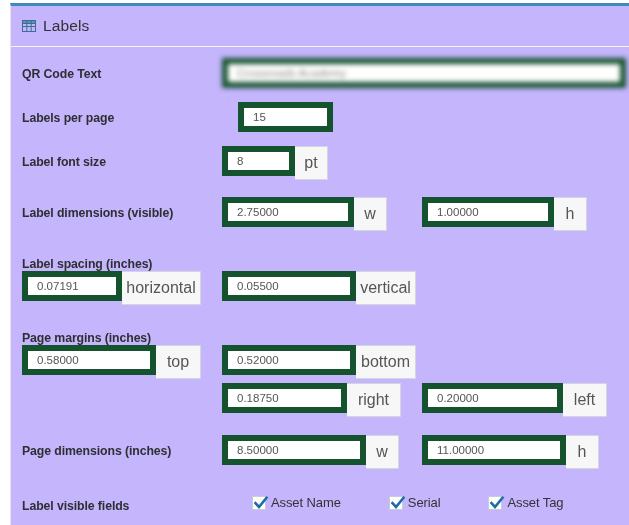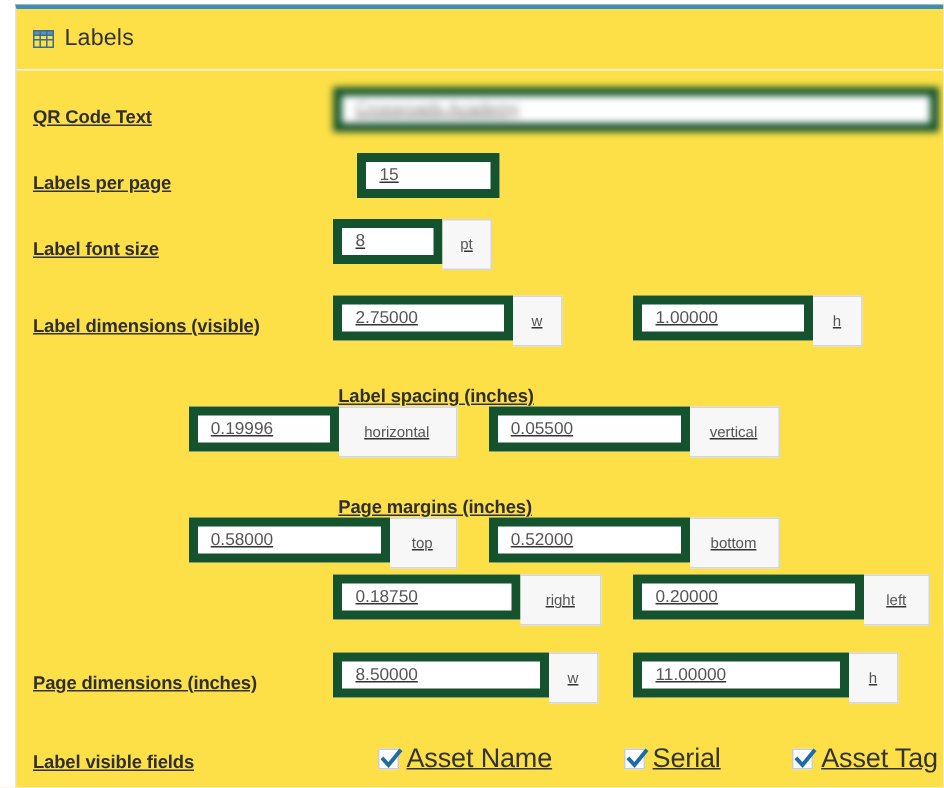--- a/index.html
+++ b/index.html
@@ -17,21 +17,21 @@
     color: #333333;
   }
 
   
   .panel {
     position: absolute;
     left: 10px;
     top: 3px;
     width: 619px;
     height: 522px;
-    background: #fde047;
+    background: #c4b5fd;
     border-left: 1px solid #e2e4e7;
     border-top: 3px solid #3c8dbc;
     box-sizing: border-box;
   }
 
   
   .panel-header {
     height: 41px;
     box-sizing: border-box;
     border-bottom: 1px solid #f4f4f4;
@@ -57,24 +57,23 @@
   }
   .grid-icon svg { display: block; }
 
   
   .form-body {
     padding: 0;
   }
 
   .form-row {
     display: flex;
-    align-items: center;
+    align-items: flex-start;
     padding: 0 0 0 11px;
     box-sizing: border-box;
-    text-decoration: underline;
   }
 
   .form-label {
     width: 200px;
     flex: none;
     font-size: 12.3px;
     font-weight: bold;
     color: #2f2f33;
     line-height: 14px;
     padding-top: 9px;
@@ -109,21 +108,21 @@
     align-items: center;
     outline: none;
     border-radius: 0;
   }
   .igroup .addon {
     border: 1px solid #d2d6de;
     border-left: none;
     background: #f7f7f7;
     height: 30px;
     box-sizing: border-box;
-    font-size: 10px;
+    font-size: 16px;
     color: #555555;
     display: flex;
     align-items: center;
     justify-content: center;
     padding: 16px 8px;
     white-space: nowrap;
   }
 
   
   .fld.blurred {
@@ -131,31 +130,31 @@
     filter: blur(2.6px);
     -webkit-filter: blur(2.6px);
     user-select: none;
   }
 
   
   .w-qr        { width: 404px; }
   .w-perpage   { width: 95px; }
   .w-font      { width: 73px; }
   .addon-pt    { width: 33px; }
-  .w-dim       { width: 120px; }
+  .w-dim       { width: 132px; }
   .addon-wh    { width: 33px; }
   .w-spacing   { width: 100px; }
   .addon-horiz { width: 79px; }
   .addon-vert  { width: 60px; }
   .w-margin    { width: 134px; }
   .addon-top   { width: 45px; }
   .addon-bottom{ width: 60px; }
   .w-margin2   { width: 125px; }
   .addon-right { width: 54px; }
-  .w-margin3   { width: 154px; }
+  .w-margin3   { width: 141px; }
   .addon-left  { width: 44px; }
   .w-page      { width: 144px; }
 
   .col-a { width: 200px; flex: none; }
   .col-b { width: 200px; flex: none; }
 
   
   .r-qr      { margin-top: 11px; }
   .r-perpage { margin-top: 14px; gap: 16px; }
   .r-font    { margin-top: 14px; }
@@ -171,21 +170,21 @@
     display: flex;
     align-items: center;
     padding-top: 5px;
     padding-left: 30px;
   }
   .cb-item {
     display: flex;
     align-items: center;
     gap: 5px;
     margin-right: 48px;
-    font-size: 18px;
+    font-size: 13px;
     color: #333333;
   }
   .cb-item:last-child { margin-right: 0; }
   .cbox {
     width: 14px;
     height: 14px;
     border: 1px solid #c9ccd1;
     background: #ffffff;
     box-sizing: border-box;
     position: relative;
@@ -264,21 +263,21 @@
           </div>
         </div>
       </div>
     </div>
 
     <div class="form-row r-spacing">
       <div class="form-label">Label spacing (inches)</div>
       <div class="form-controls">
         <div class="col-a">
           <div class="igroup">
-            <div class="fld w-spacing">0.19996</div>
+            <div class="fld w-spacing">0.07191</div>
             <div class="addon addon-horiz">horizontal</div>
           </div>
         </div>
         <div class="col-b">
           <div class="igroup">
             <div class="fld w-margin">0.05500</div>
             <div class="addon addon-vert">vertical</div>
           </div>
         </div>
       </div>

